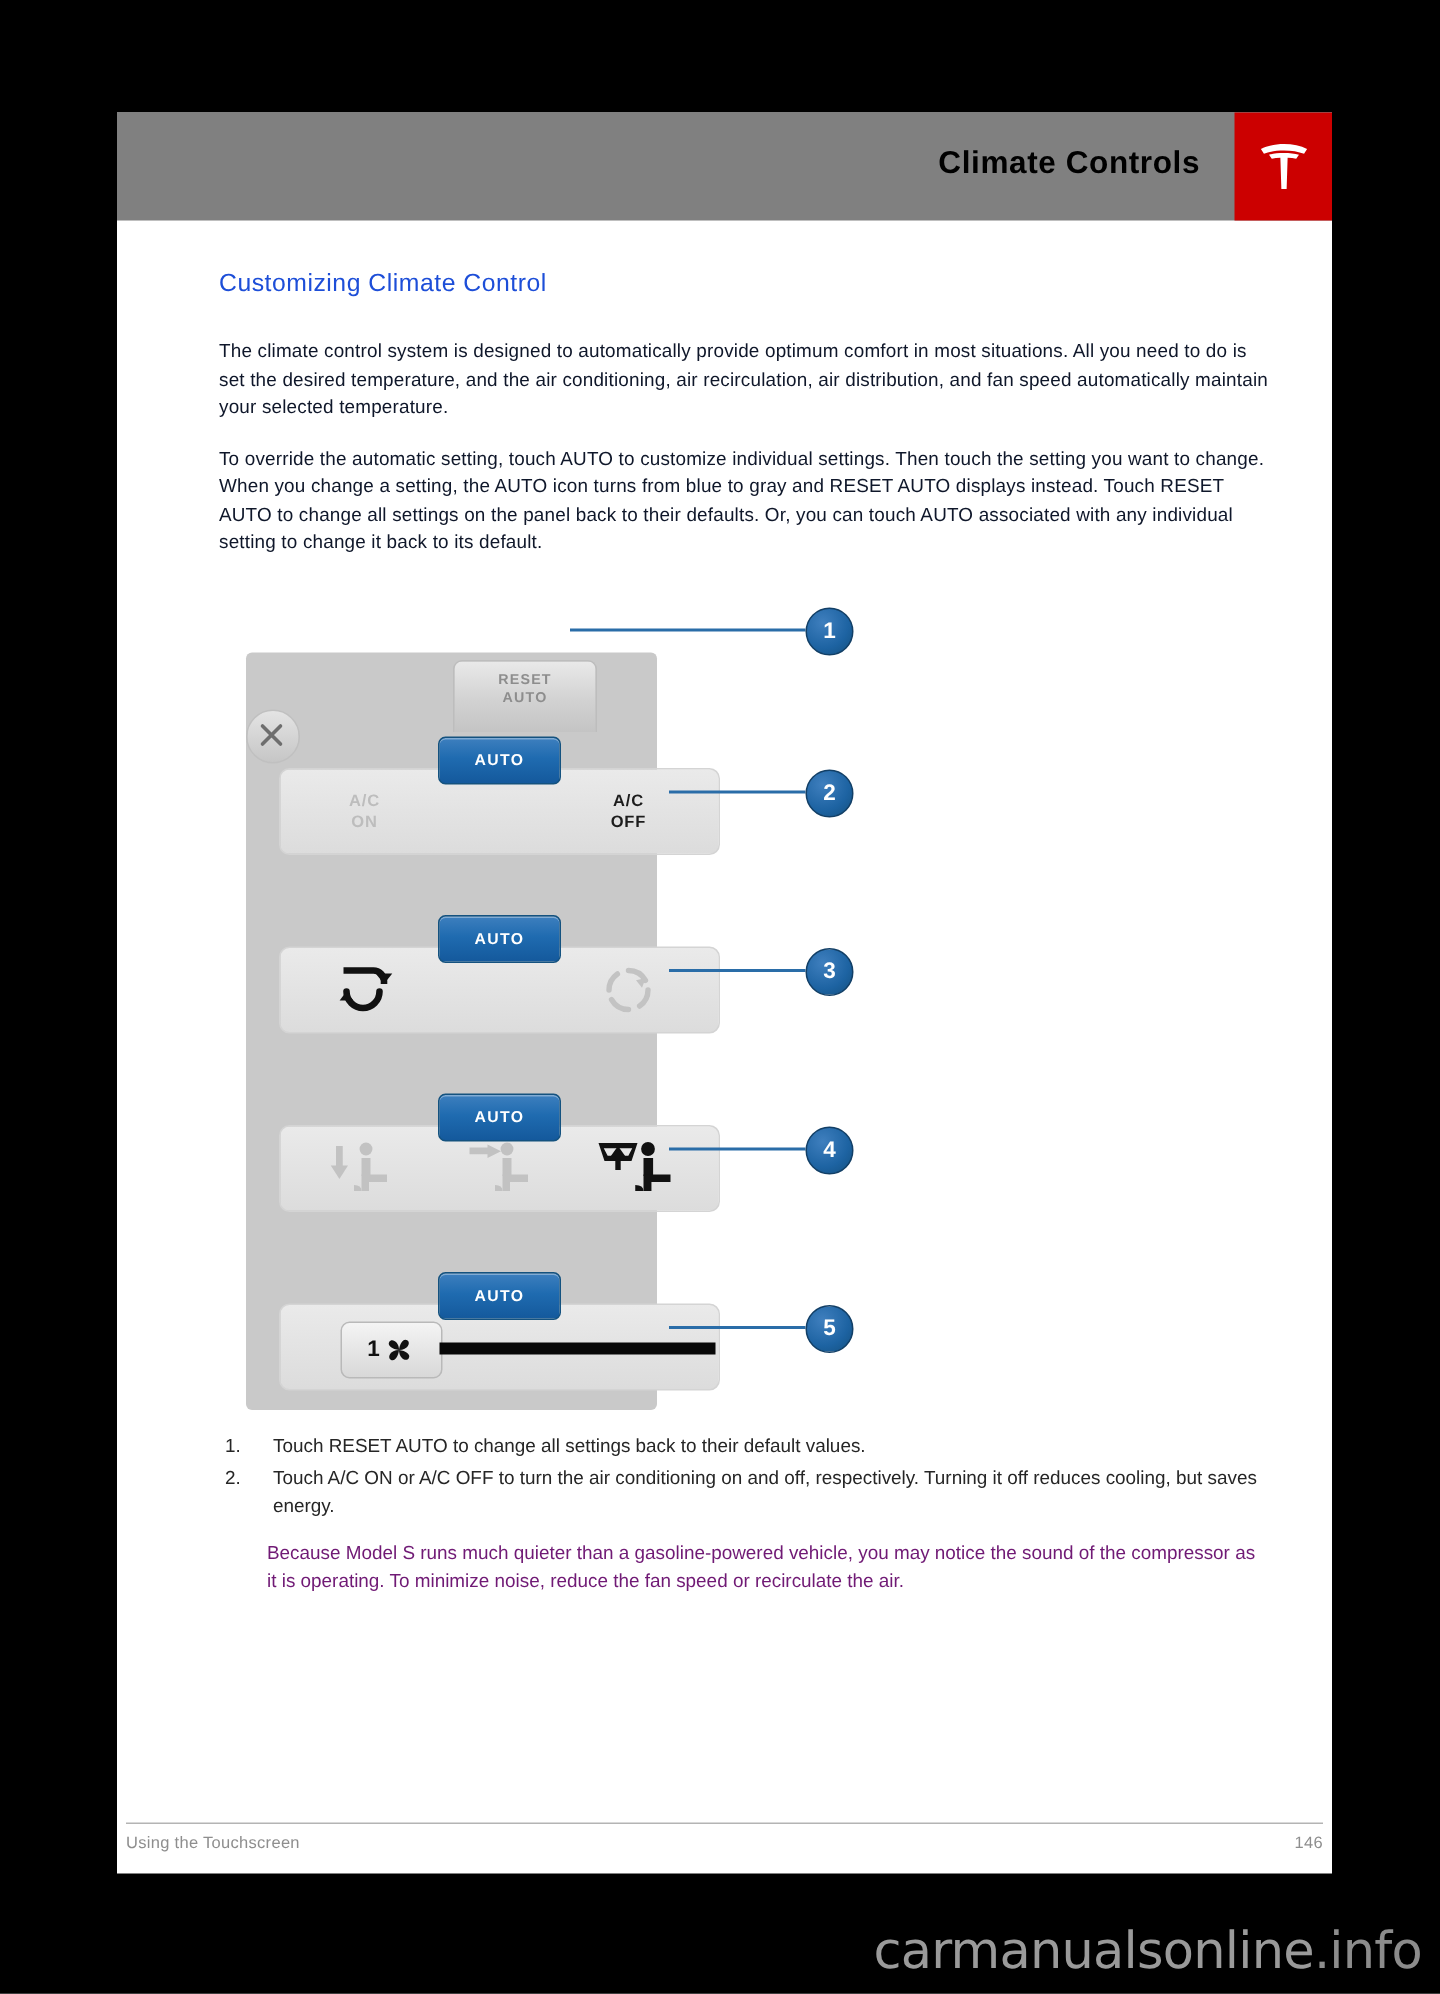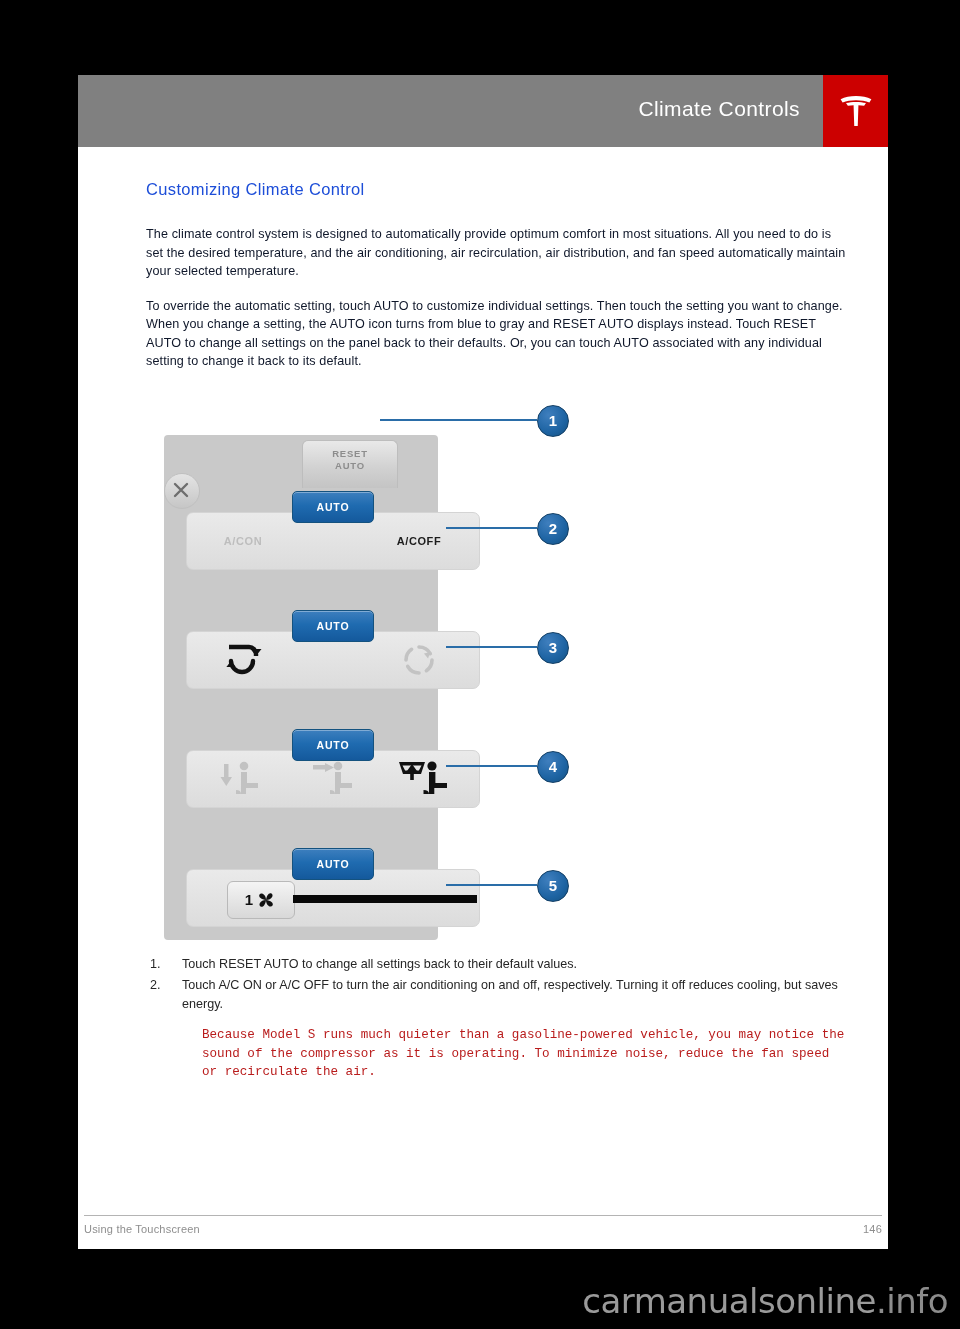--- a/index.html
+++ b/index.html
@@ -32,23 +32,23 @@
     left: 0;
     top: 0;
     width: 810px;
     height: 72px;
     background: #808080;
   }
   #header-title {
     position: absolute;
     right: 88px;
     top: 22px;
-    color: #ffffff;
+    color: #000000;
     font-size: 21px;
-    font-weight: 400;
+    font-weight: 700;
     letter-spacing: .4px;
     white-space: nowrap;
   }
   #brand-block {
     position: absolute;
     right: 0;
     top: 0;
     width: 65px;
     height: 72px;
     background: #cc0000;
@@ -173,21 +173,21 @@
     border-radius: 7px;
     box-sizing: border-box;
   }
   .seg-bar .seg {
     position: absolute;
     top: 0;
     height: 100%;
     display: flex;
     align-items: center;
     justify-content: center;
-    flex-direction: row;
+    flex-direction: column;
   }
   .seg .lbl {
     font-size: 11px;
     font-weight: 700;
     letter-spacing: .6px;
     line-height: 14px;
   }
   .off-txt   { color: #bdbdbd; }
   .on-txt    { color: #1c1c1c; }
 
@@ -253,25 +253,24 @@
     color: #262626;
   }
   ol.steps > li .num {
     position: absolute;
     left: 4px;
     top: 0;
     font-size: 12.6px;
     color: #262626;
   }
   p.sub-para {
-    margin: 13px 0 0 56px;
+    margin: 13px 0 0 32px;
     font-size: 12.6px;
     line-height: 18.5px;
-    color: #b91c1c;
-    font-family: Liberation Mono, monospace;
+    color: #701a75;
   }
 
   
   #footer {
     position: absolute;
     left: 6px;
     bottom: 14px;
     width: 798px;
     border-top: 1px solid #b4b4b4;
     padding-top: 7px;

